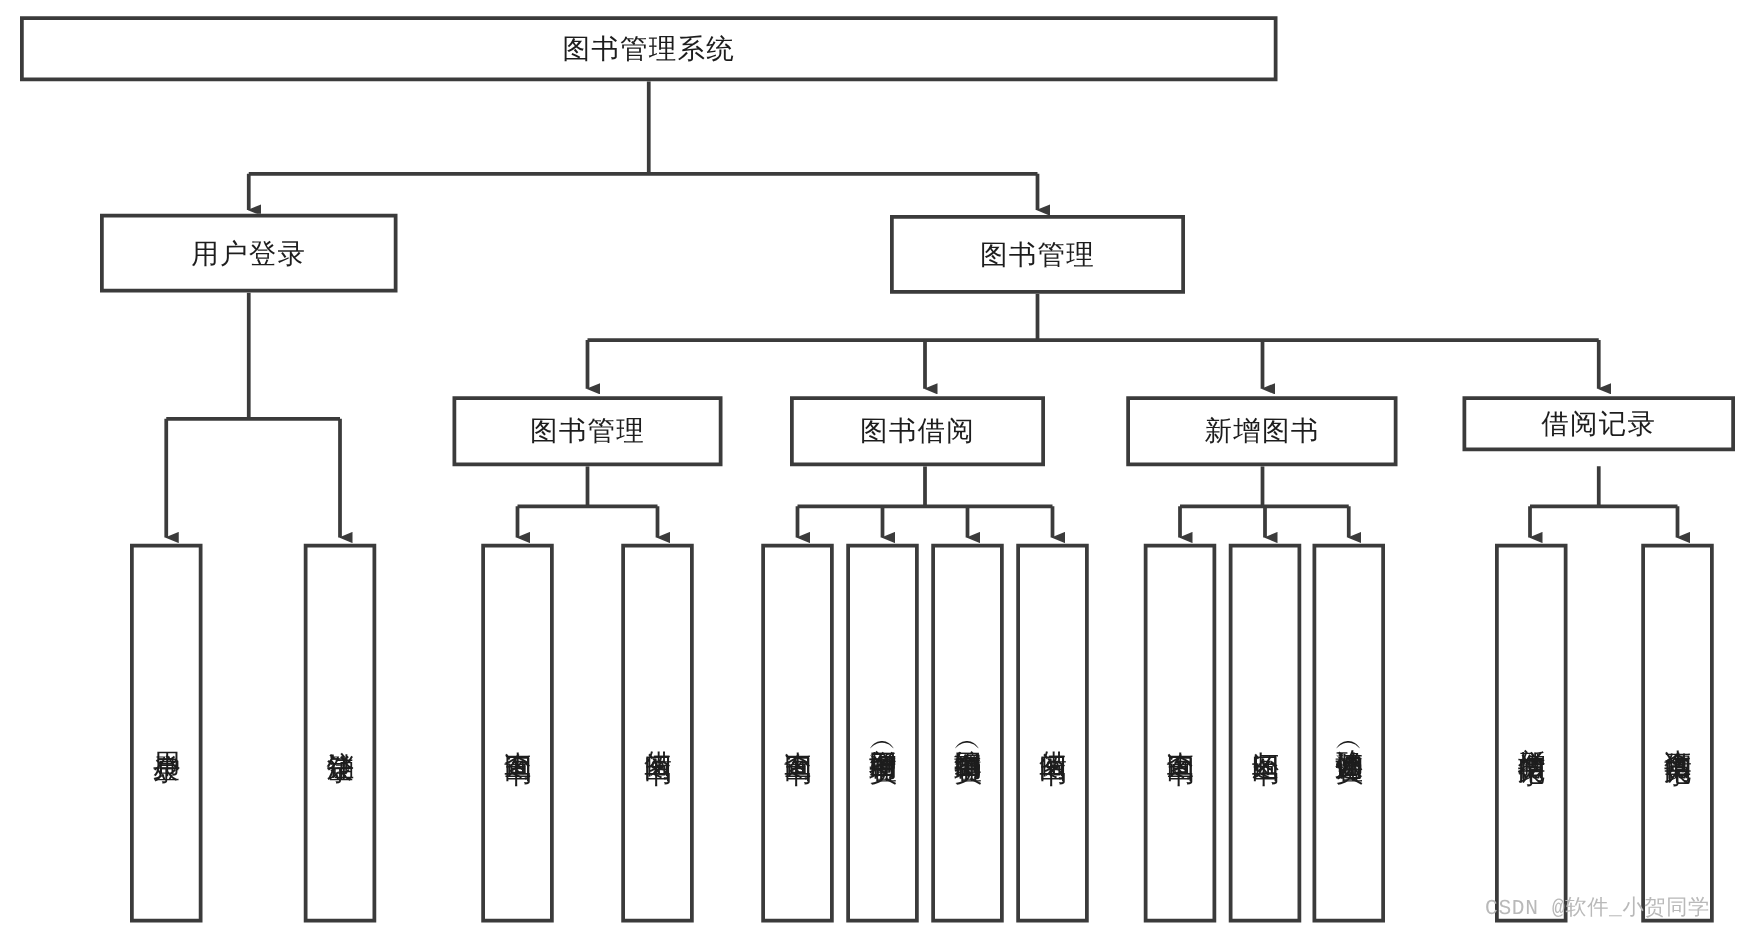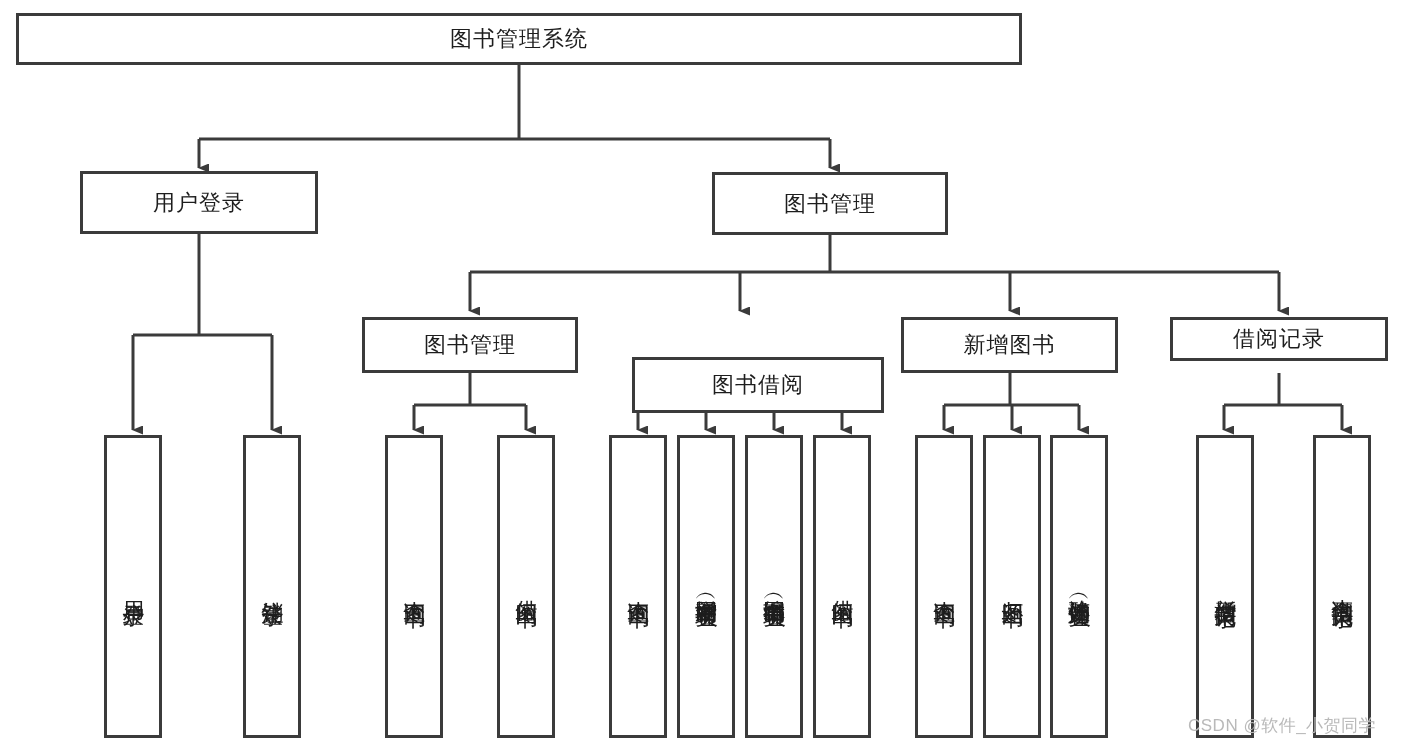--- a/index.html
+++ b/index.html
@@ -10,21 +10,21 @@
   .node{position:absolute;box-sizing:border-box;background:#ffffff;
         border:3px solid #3b3b3b;display:flex;align-items:center;justify-content:center;
         color:#1d1d1d;}
   .node.h{font-size:22px;letter-spacing:1px;}
   .node.v{writing-mode:vertical-rl;text-orientation:upright;
           font-size:22px;line-height:1.22;letter-spacing:2px;
           align-items:center;justify-content:center;text-align:center;
           padding:4px 0;}
   .node.v.tight{letter-spacing:1px;line-height:1.12;}
   .watermark{position:absolute;left:1188px;top:714px;font-size:17px;color:#b9b9b9;
-             white-space:nowrap;letter-spacing:0.5px;}
+             white-space:nowrap;letter-spacing:0.5px;font-family:Liberation Mono, monospace;}
 </style>
 </head>
 <body>
 
 <div id="stage">
 
   <svg class="wires" viewBox="0 0 1405 747" xmlns="http://www.w3.org/2000/svg">
     <defs>
       <marker id="arw" markerWidth="9" markerHeight="11" refX="4.5" refY="10" orient="auto" markerUnits="userSpaceOnUse">
         <path d="M0,0 L9,0 L4.5,11 Z" fill="#3b3b3b"></path>
@@ -73,21 +73,21 @@
       <path d="M1342,405 L1342,430" marker-end="url(#arw)"></path>
     </g>
   </svg>
 
   <div class="node h" style="left:16px;top:13px;width:1006px;height:52px;">图书管理系统</div>
 
   <div class="node h" style="left:80px;top:171px;width:238px;height:63px;">用户登录</div>
   <div class="node h" style="left:712px;top:172px;width:236px;height:63px;">图书管理</div>
 
   <div class="node h" style="left:362px;top:317px;width:216px;height:56px;">图书管理</div>
-  <div class="node h" style="left:632px;top:317px;width:252px;height:56px;margin-top:40px;">图书借阅</div>
+  <div class="node h" style="left:632px;top:317px;width:204px;height:56px;">图书借阅</div>
   <div class="node h" style="left:901px;top:317px;width:217px;height:56px;">新增图书</div>
   <div class="node h" style="left:1170px;top:317px;width:218px;height:44px;">借阅记录</div>
 
   <div class="node v" style="left:104px;top:435px;width:58px;height:303px;">用户登录</div>
   <div class="node v" style="left:243px;top:435px;width:58px;height:303px;">注销登录</div>
 
   <div class="node v" style="left:385px;top:435px;width:58px;height:303px;">查询图书</div>
   <div class="node v" style="left:497px;top:435px;width:58px;height:303px;">借阅图书</div>
 
   <div class="node v" style="left:609px;top:435px;width:58px;height:303px;">查询图书</div>

